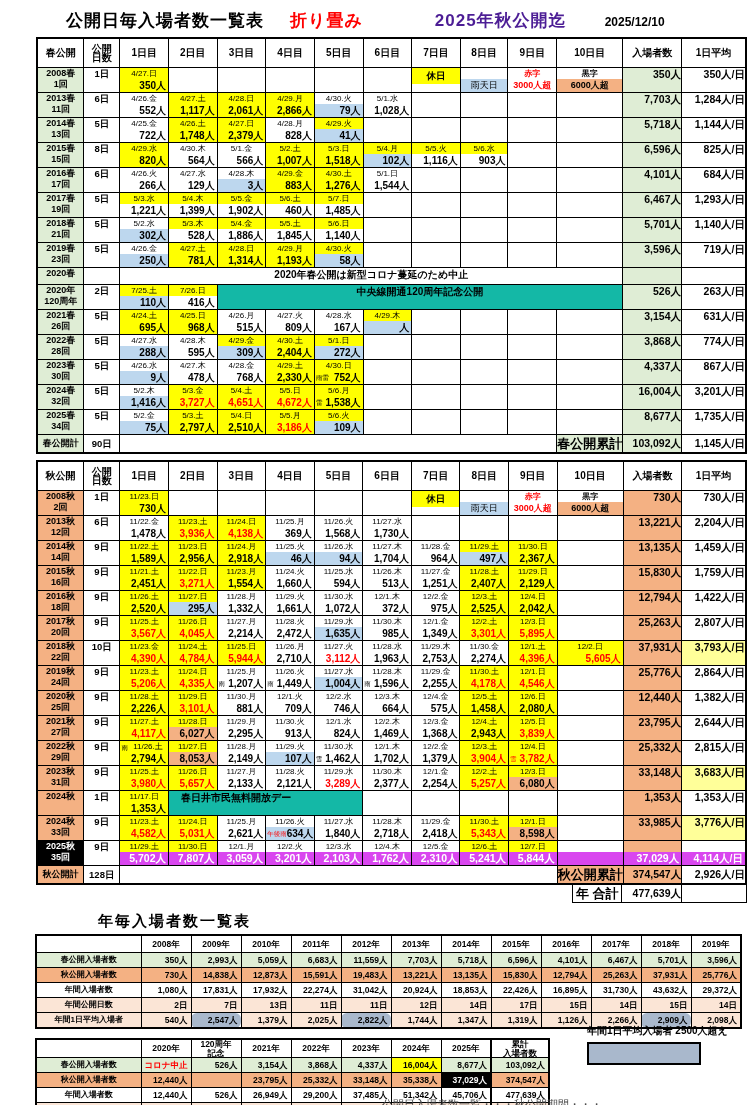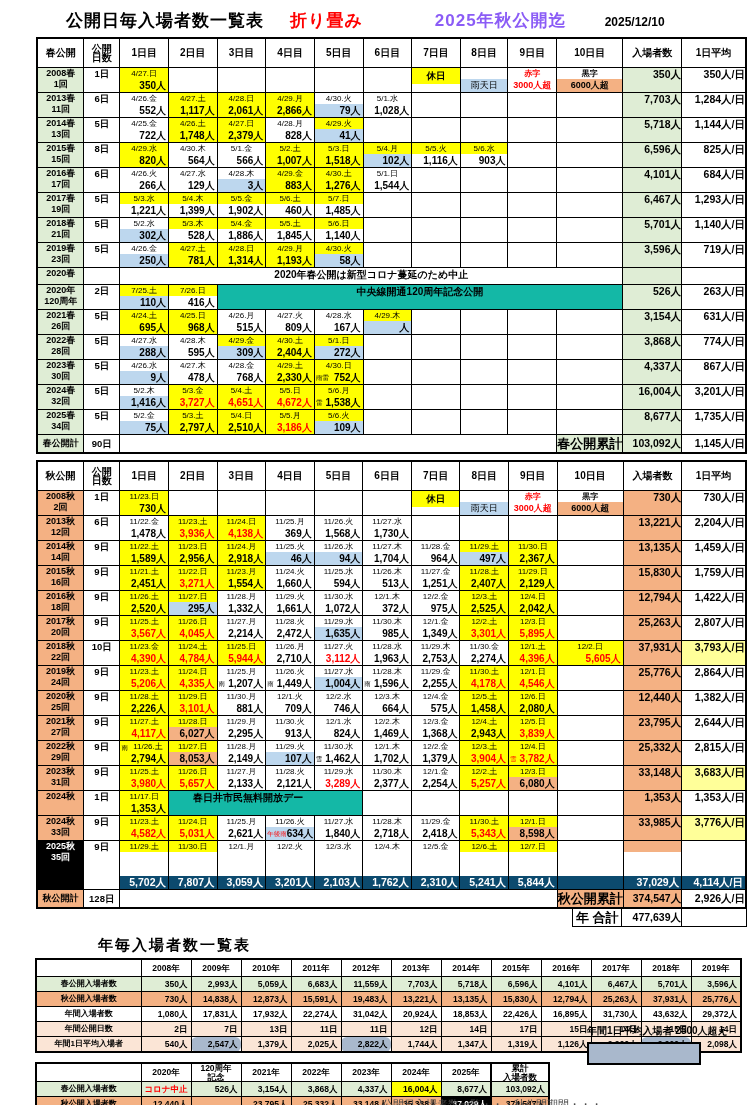--- a/index.html
+++ b/index.html
@@ -2,51 +2,51 @@
 <html><head>
 <meta charset="utf-8">
 <style>
   html,body{margin:0;padding:0;background:#fff;}
   .page{position:relative;width:747px;height:1105px;background:#fff;overflow:hidden;
         font-family:"Liberation Sans","DejaVu Sans",sans-serif;color:#000;}
   
   .titlebar{display:flex;align-items:baseline;gap:26px;margin:9px 0 5px 66px;white-space:nowrap;}
   .t-main{font-size:17px;font-weight:bold;letter-spacing:1px;}
   .t-red{font-size:17px;font-weight:bold;color:#f00;letter-spacing:1px;}
-  .t-red2{font-size:17px;font-weight:bold;color:#8b5cf6;letter-spacing:1px;margin-left:46px;}
+  .t-red2{font-size:17px;font-weight:bold;color:#4c1d95;letter-spacing:1px;margin-left:46px;}
   .t-date{font-size:12px;font-weight:bold;margin-left:12px;}
   
   table.main{border-collapse:collapse;margin-left:36px;table-layout:fixed;border:2px solid #000;}
   table.main td,table.main th{border:1px solid #000;padding:0;overflow:hidden;white-space:nowrap;vertical-align:top;}
   table.main th{height:28px;vertical-align:middle;font-size:10px;font-weight:bold;text-align:center;background:#fff;}
   th.sp, td.sp{background:#dfedd5;}
   th.au, td.au{background:#f4b183;}
   th.hdays{font-size:8px;line-height:9px;font-weight:normal;}
   td.lab{font-size:9px;font-weight:bold;text-align:center;line-height:11px;padding-top:1px;vertical-align:middle;}
   td.blk{background:#000;color:#fff;}
   td.days{font-size:9.5px;font-weight:bold;text-align:center;vertical-align:middle;background:#fff;}
   td.daycell{background:#fff;}
   .dt{height:11px;line-height:11px;font-size:8px;text-align:center;}
   .dv{height:13px;line-height:13px;font-size:10px;font-weight:bold;text-align:right;padding-right:2px;}
   .ybg{background:#ffff00;}
   .bbg{background:#bdd7ee;}
   .obg{background:#f4b183;}
-  .kbg{background:#0c4a6e;color:#fff;margin-top:24px;}
+  .kbg{background:#d946ef;color:#fff;}
   .red{color:#f00;}
   .ctr{text-align:center;padding-right:0;}
   .nrm{font-weight:normal;font-size:9px;}
   .big{font-size:10.5px;}
   .nt{float:left;font-size:6.5px;font-weight:normal;line-height:13px;padding-left:1px;}
   .lgh{height:16px;line-height:16px;background:#ffff00;font-size:9.5px;font-weight:bold;text-align:center;}
   td.tot{font-size:10.5px;font-weight:bold;text-align:right;padding-right:3px;vertical-align:middle;}
   td.avg{font-size:10.5px;font-weight:bold;text-align:right;padding-right:3px;vertical-align:middle;background:#fff;}
   td.py{background:#ffff99;}
   td.notice{font-size:10px;font-weight:bold;text-align:center;vertical-align:middle;background:#fff;}
   td.spanc{font-size:10px;font-weight:bold;text-align:center;vertical-align:middle;background:#14b8a6;}
-  td.spanc.left{text-align:left;padding-left:24px;}
+  td.spanc.left{text-align:left;padding-left:12px;}
   tr.thin td{height:16px;}
   tr.sumrow td{height:17px;line-height:17px;vertical-align:middle;}
   td.cum{font-size:13px;font-weight:bold;text-align:center;}
   td.wide{background:#fff;}
   table.grandtbl{border-collapse:collapse;table-layout:fixed;margin:-1px 0 0 572px;}
   table.grandtbl td{border:1px solid #000;height:17px;line-height:17px;padding:0;vertical-align:middle;}
   
   .ytitle{font-size:15px;font-weight:bold;letter-spacing:2px;margin:9px 0 3px 98px;}
   table.yearly{border-collapse:collapse;table-layout:fixed;margin-left:35px;border:2px solid #000;}
   table.yearly th,table.yearly td{border:1px solid #000;padding:0;white-space:nowrap;overflow:hidden;}

